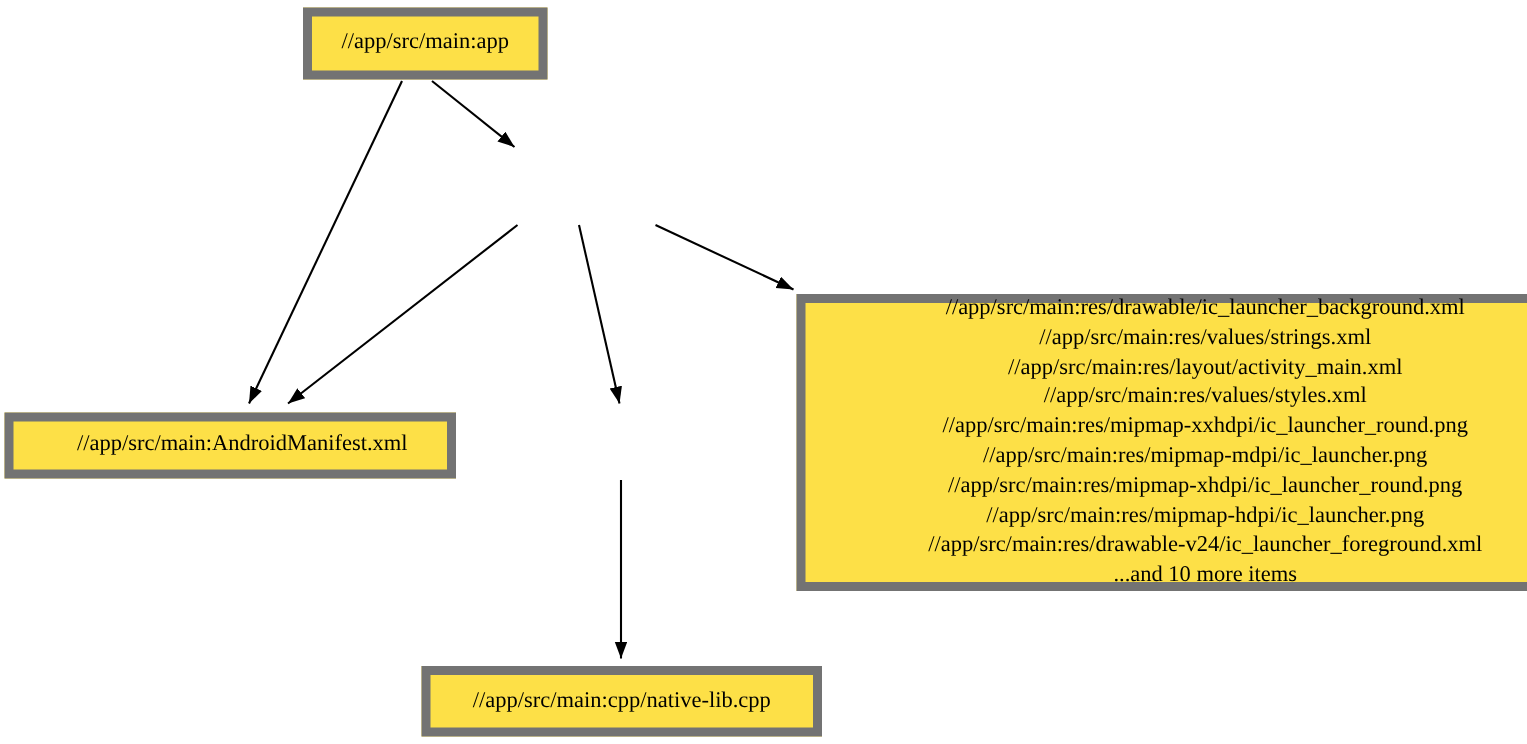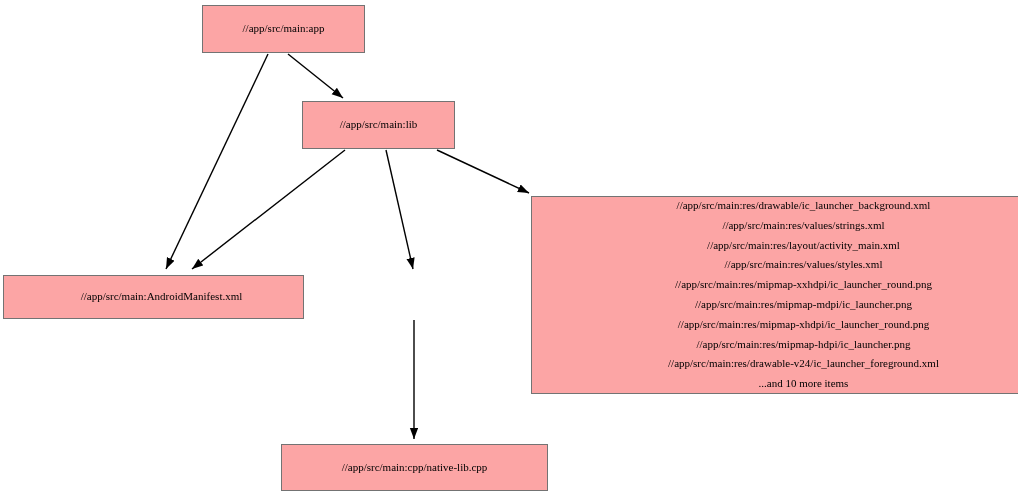--- a/index.html
+++ b/index.html
@@ -19,28 +19,28 @@
     position: absolute;
     left: 0;
     top: 0;
     width: 1018px;
     height: 496px;
     pointer-events: none;
   }
   .node {
     position: absolute;
     box-sizing: border-box;
-    border: 1px solid #737373;
-    background: #fca5a5;
+    border: 6px solid #737373;
+    background: #fde047;
     display: flex;
     align-items: center;
     justify-content: center;
     text-align: center;
     color: #000000;
-    font-size: 11px;
+    font-size: 15px;
     line-height: 19.8px;
     white-space: pre;
   }
   .node .node-label {
     display: block;
     width: 100%;
     text-align: center;
   }
   .node-multiline {
     align-items: center;
@@ -76,23 +76,20 @@
     </g>
     <g>
       <line x1="414" y1="320" x2="414" y2="439" stroke="#000000" stroke-width="1.4" marker-end="url(#arrowhead)"></line>
     </g>
   </svg>
 
   <div class="node" style="left:202px; top:5px; width:163px; height:48px;">
     <span class="node-label">//app/src/main:app</span>
   </div>
 
-  <div class="node" style="left:302px; top:101px; width:153px; height:48px;">
-    <span class="node-label">//app/src/main:lib</span>
-  </div>
 
   <div class="node" style="left:3px; top:275px; width:301px; height:44px;padding-left:16px;">
     <span class="node-label">//app/src/main:AndroidManifest.xml</span>
   </div>
 
 
   <div class="node node-multiline" style="left:531px; top:196px; width:545px; height:198px;">
     <span class="node-label">//app/src/main:res/drawable/ic_launcher_background.xml
 //app/src/main:res/values/strings.xml
 //app/src/main:res/layout/activity_main.xml

